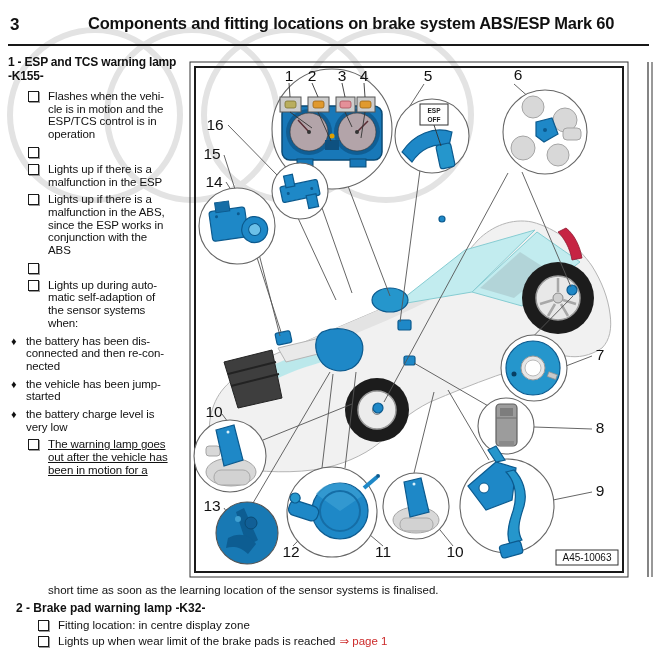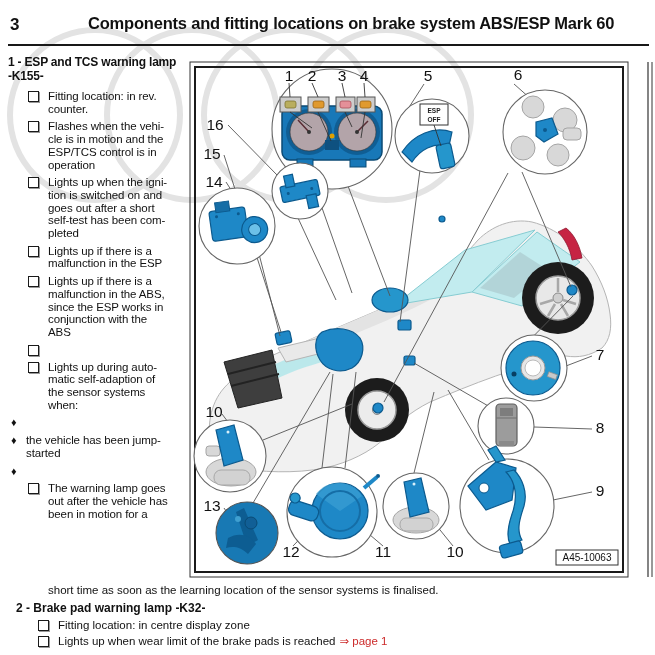--- a/index.html
+++ b/index.html
@@ -10,21 +10,21 @@
   .title{position:absolute;left:88px;top:14px;width:560px;font-size:16.5px;font-weight:bold;
          letter-spacing:-0.2px;z-index:3;}
   .hrule{position:absolute;left:8px;top:44px;width:641px;height:2px;background:#181818;z-index:3;}
   
   .sidebar{position:absolute;left:8px;top:56px;width:184px;z-index:3;}
   .s1h{font-weight:bold;font-size:12px;line-height:13.5px;white-space:pre-line;
        letter-spacing:-0.2px;margin-bottom:7px;}
   .li{display:flex;margin-bottom:5px;}
   .li .txt{font-size:11.5px;line-height:12.7px;white-space:pre-line;letter-spacing:-0.1px;}
   .li.cb{padding-left:20px;}
-  .li.cb2{padding-left:20px;}
+  .li.cb2{padding-left:20px;text-decoration:underline;}
   .cbx{flex:none;width:9px;height:9px;border:1.5px solid #1a1a1a;margin:1px 9px 0 0;
        background:#fff;box-shadow:1px 1px 0 #999;}
   .li.dia{padding-left:3px;}
   .diax{flex:none;width:15px;font-size:11px;line-height:12.7px;}
   
   .overflow-line{position:absolute;left:48px;top:584px;font-size:11.5px;z-index:3;white-space:nowrap;}
   .section2{position:absolute;left:16px;top:601px;width:644px;z-index:3;}
   .s2h{font-weight:bold;font-size:12px;margin-bottom:4px;}
   .s2row{display:flex;padding-left:22px;margin-bottom:3px;align-items:flex-start;}
   .s2row .txt{font-size:11.5px;line-height:13px;white-space:nowrap;}
@@ -322,37 +322,27 @@
   <div class="pgnum">3</div>
   <div class="title">Components and fitting locations on brake system ABS/ESP Mark 60</div>
   <div class="hrule"></div>
 
   <div class="sidebar">
     <div class="s1h">1 - ESP and TCS warning lamp
 -K155-</div>
 
     <div class="li cb">
       <span class="cbx"></span>
-      <div class="txt">Fitting location: in rev.
-counter.</div>
-    </div>
-    <div class="li cb">
-      <span class="cbx"></span>
       <div class="txt">Flashes when the vehi-
 cle is in motion and the
 ESP/TCS control is in
 operation</div>
     </div>
     <div class="li cb">
       <span class="cbx"></span>
-      <div class="txt">Lights up when the igni-
-tion is switched on and
-goes out after a short
-self-test has been com-
-pleted</div>
     </div>
     <div class="li cb">
       <span class="cbx"></span>
       <div class="txt">Lights up if there is a
 malfunction in the ESP</div>
     </div>
     <div class="li cb">
       <span class="cbx"></span>
       <div class="txt">Lights up if there is a
 malfunction in the ABS,
@@ -366,28 +356,33 @@
     <div class="li cb">
       <span class="cbx"></span>
       <div class="txt">Lights up during auto-
 matic self-adaption of
 the sensor systems
 when:</div>
     </div>
 
     <div class="li dia">
       <span class="diax">♦</span>
+      <div class="txt">the battery has been dis-
+connected and then re-con-
+nected</div>
     </div>
     <div class="li dia">
       <span class="diax">♦</span>
       <div class="txt">the vehicle has been jump-
 started</div>
     </div>
     <div class="li dia">
       <span class="diax">♦</span>
+      <div class="txt">the battery charge level is
+very low</div>
     </div>
 
     <div class="li cb2">
       <span class="cbx"></span>
       <div class="txt">The warning lamp goes
 out after the vehicle has
 been in motion for a</div>
     </div>
   </div>
 

